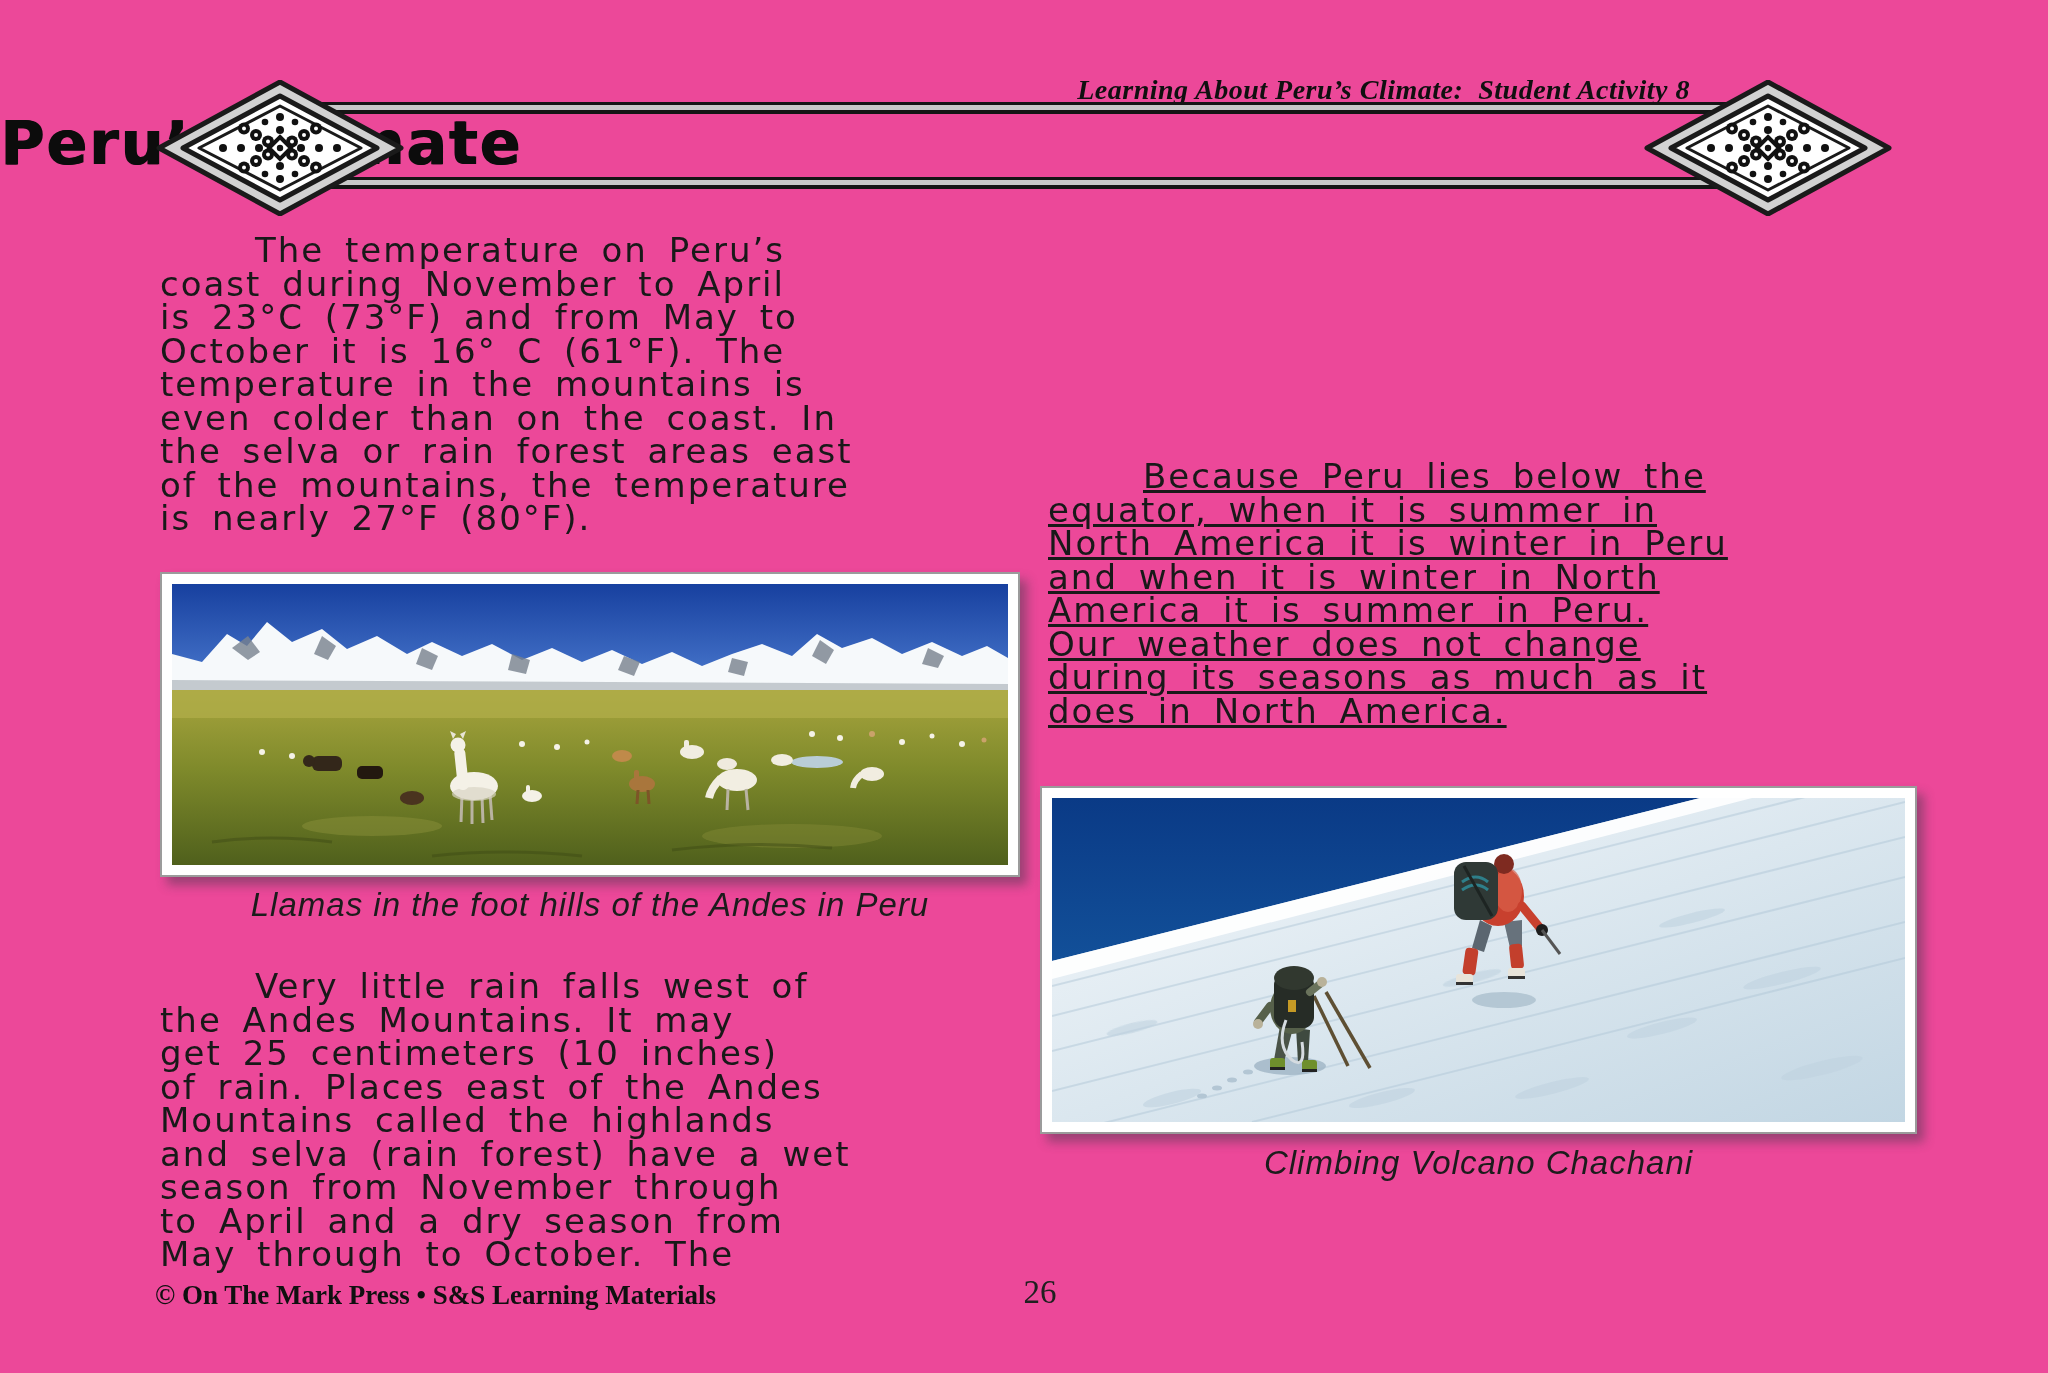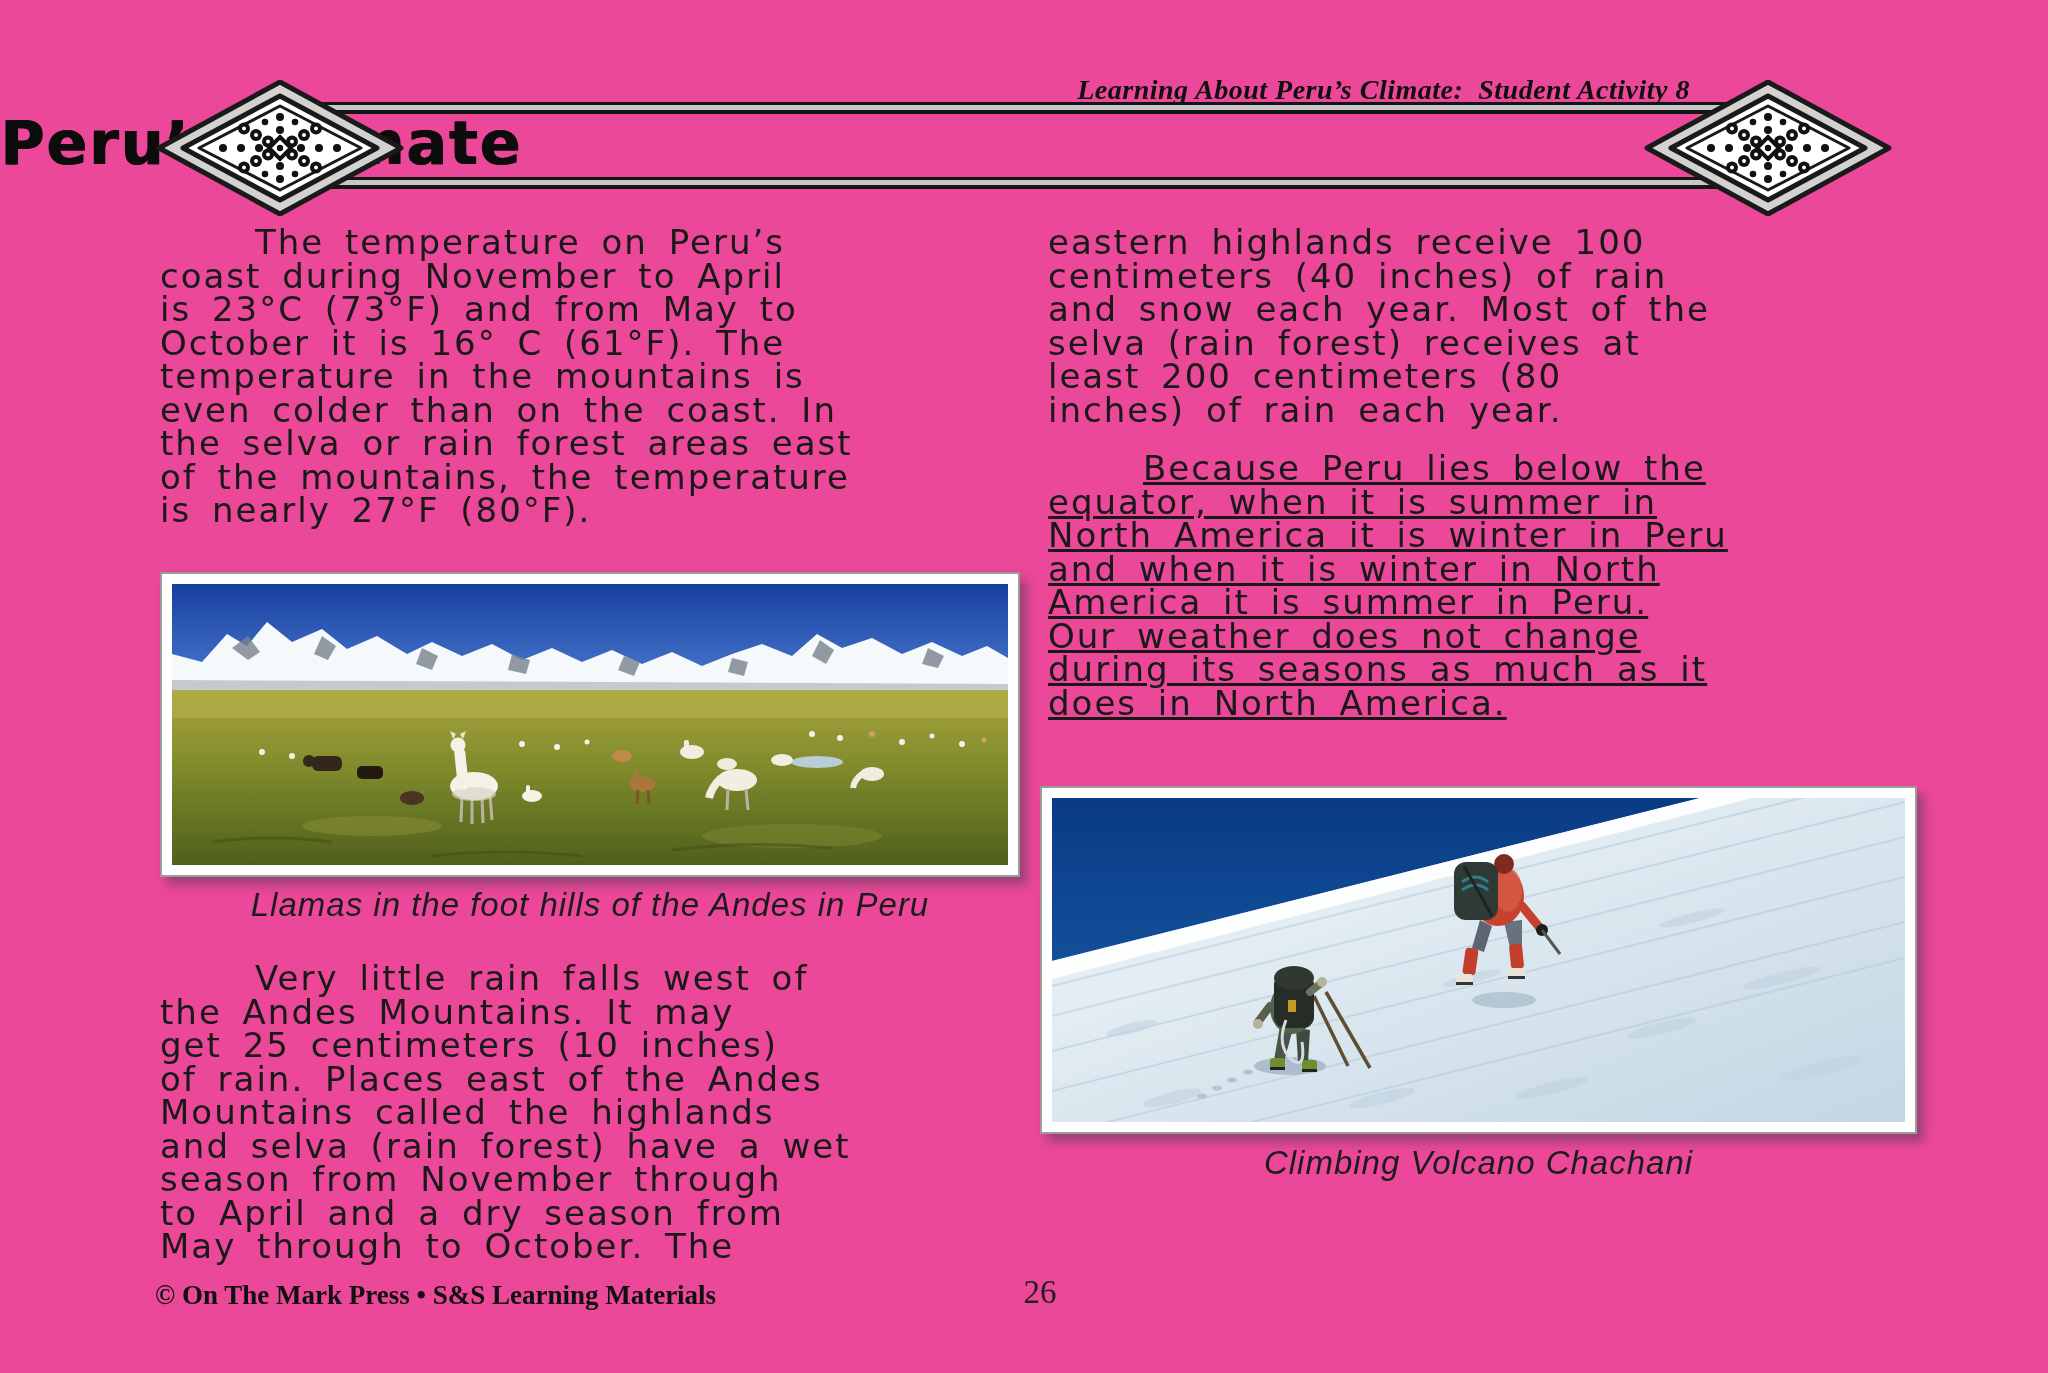--- a/index.html
+++ b/index.html
@@ -27,21 +27,21 @@
     text-shadow: 1.2px 0 0 #0c0c0c;
   }
   .diamond { position:absolute; top:80px; width:250px; height:136px; z-index:3; }
   #diamond-left  { left:155px; }
   #diamond-right { left:1643px; }
   .diamond svg { display:block; width:100%; height:100%; }
 
   
   .body-text {
     position:absolute; font-size:34px; line-height:33.5px;
-    letter-spacing:2px; word-spacing:8px; color:#191919; white-space:pre-line;
+    letter-spacing:2px; word-spacing:8px; color:#191919; white-space:pre-line;margin-top:8px;
   }
   .indent { text-indent:95px; }
   #para-left-1  { left:160px;  top:226px; width:890px; }
   #para-left-2  { left:160px;  top:962px; width:890px; }
   #para-right-1 { left:1048px; top:226px; width:900px; }
   #para-right-2 { left:1048px; top:452px; width:900px;text-decoration:underline; }
 
   
   .photo-frame {
     position:absolute; background:#ffffff; border:2px solid #9b9b9b; padding:10px;
@@ -200,26 +200,20 @@
 
   <div class="body-text indent" id="para-left-1">The temperature on Peru’s
 coast during November to April
 is 23°C (73°F) and from May to
 October it is 16° C (61°F).  The
 temperature in the mountains is
 even colder than on the coast.  In
 the selva or rain forest areas east
 of the mountains, the temperature
 is nearly 27°F (80°F).</div>
-  <div class="body-text" id="para-right-1">eastern highlands receive 100
-centimeters (40 inches) of rain
-and snow each year.  Most of the
-selva (rain forest) receives at
-least 200 centimeters (80
-inches) of rain each year.</div>
   <div class="body-text indent" id="para-right-2">Because Peru lies below the
 equator, when it is summer in
 North America it is winter in Peru
 and when it is winter in North
 America it is summer in Peru.
 Our weather does not change
 during its seasons as much as it
 does in North America.</div>
   <div class="body-text indent" id="para-left-2">Very little rain falls west of
 the Andes Mountains.  It may

